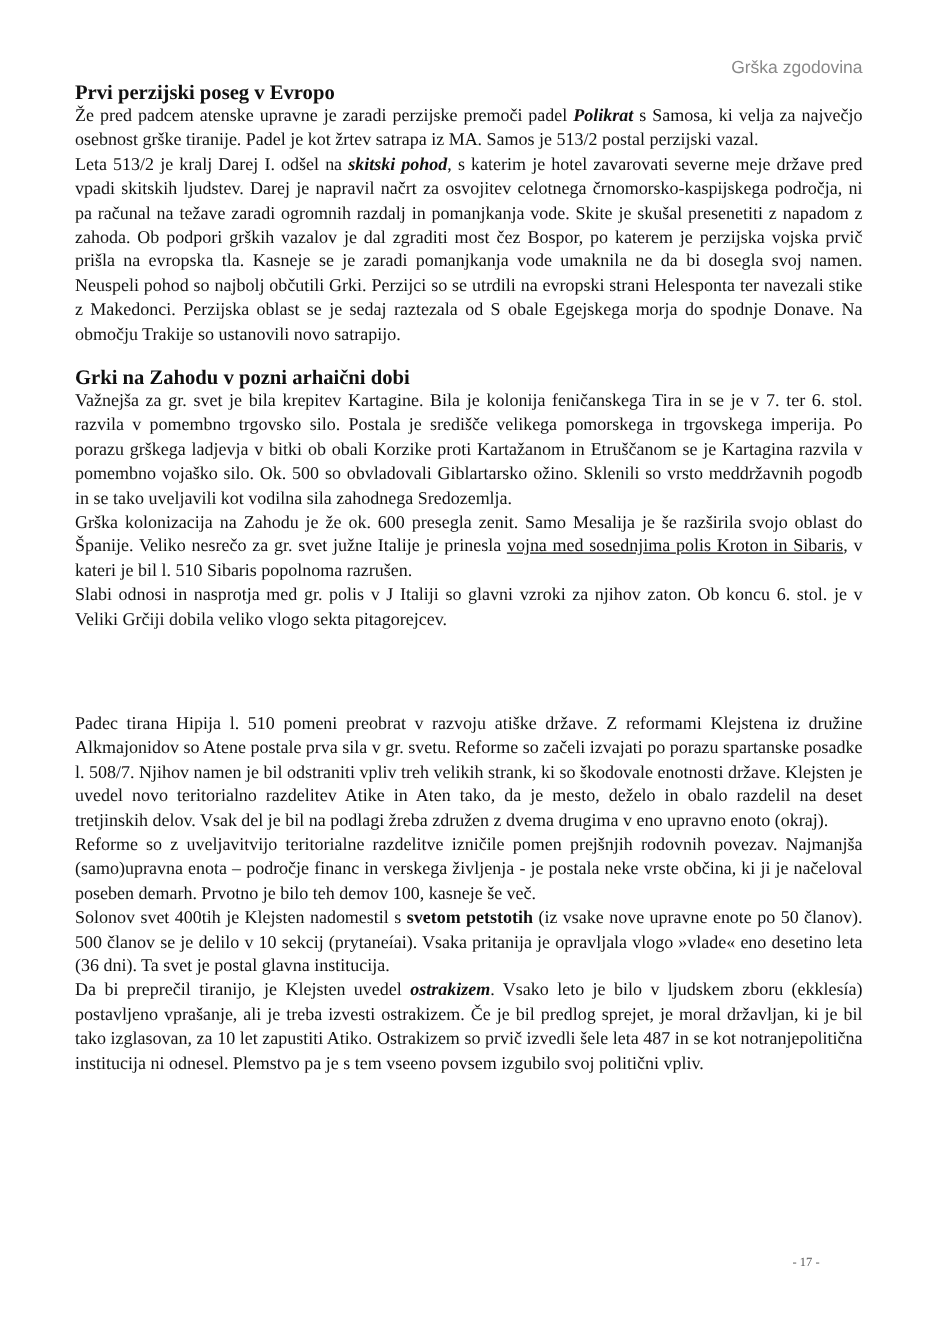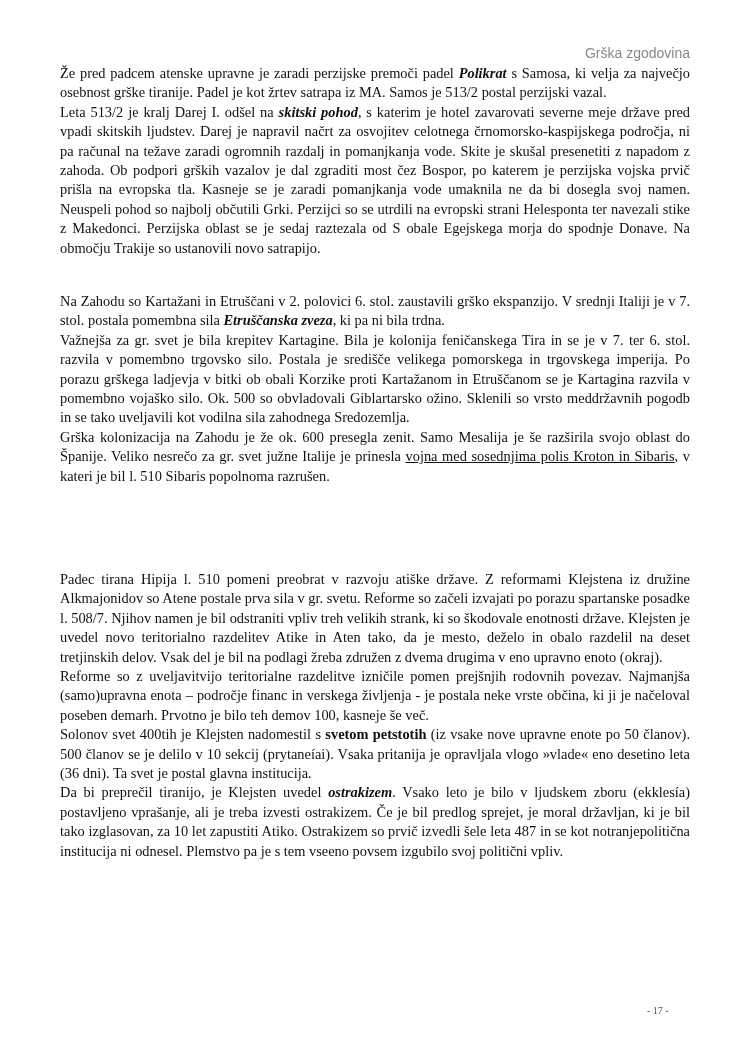--- a/index.html
+++ b/index.html
@@ -23,41 +23,43 @@
     font-size: 16.5px; font-weight: bold; margin: 0; line-height: 20px;
   }
   p {
     margin: 0; font-size: 14.4px; line-height: 19.4px;
     text-align: justify;
   }
   em { font-style: italic; font-weight: bold; }
   u { text-decoration: underline; }
   strong { font-weight: bold; }
   .page-number {
-    position: absolute; left: 647px; top: 1005px;
+    position: absolute; left: 634px; top: 1005px;
     font-family: "Liberation Serif", serif; font-size: 10px; color: #555; text-align: right;
   }
 </style>
 </head>
 <body>
 
 <div class="running-header">Grška zgodovina</div>
 
 <div class="page">
   <div class="section s1">
+    <h2>Prvi perzijski poseg v Evropo</h2>
     <div class="paras">
         <p><span>Že pred padcem atenske upravne je zaradi perzijske premoči padel </span><em>Polikrat</em><span> s Samosa, ki velja za največjo osebnost grške tiranije. Padel je kot žrtev satrapa iz MA. Samos je 513/2 postal perzijski vazal.</span></p>
         <p><span>Leta 513/2 je kralj Darej I. odšel na </span><em>skitski pohod</em><span>, s katerim je hotel zavarovati severne meje države pred vpadi skitskih ljudstev. Darej je napravil načrt za osvojitev celotnega črnomorsko-kaspijskega področja, ni pa računal na težave zaradi ogromnih razdalj in pomanjkanja vode. Skite je skušal presenetiti z napadom z zahoda. Ob podpori grških vazalov je dal zgraditi most čez Bospor, po katerem je perzijska vojska prvič prišla na evropska tla. Kasneje se je zaradi pomanjkanja vode umaknila ne da bi dosegla svoj namen. Neuspeli pohod so najbolj občutili Grki. Perzijci so se utrdili na evropski strani Helesponta ter navezali stike z Makedonci. Perzijska oblast se je sedaj raztezala od S obale Egejskega morja do spodnje Donave. Na območju Trakije so ustanovili novo satrapijo.</span></p>
       </div>
   </div>
   <div class="section s2">
+    <h2>Grki na Zahodu v pozni arhaični dobi</h2>
     <div class="paras">
-        <p><span>Na Zahodu so Kartažani in Etruščani v 2. polovici 6. stol. zaustavili grško ekspanzijo. V srednji Italiji je v 7. stol. postala pomembna sila </span><em>Etruščanska zveza</em><span>, ki pa ni bila trdna.</span></p>
         <p><span>Važnejša za gr. svet je bila krepitev Kartagine. Bila je kolonija feničanskega Tira in se je v 7. ter 6. stol. razvila v pomembno trgovsko silo. Postala je središče velikega pomorskega in trgovskega imperija. Po porazu grškega ladjevja v bitki ob obali Korzike proti Kartažanom in Etruščanom se je Kartagina razvila v pomembno vojaško silo. Ok. 500 so obvladovali Giblartarsko ožino. Sklenili so vrsto meddržavnih pogodb in se tako uveljavili kot vodilna sila zahodnega Sredozemlja.</span></p>
         <p><span>Grška kolonizacija na Zahodu je že ok. 600 presegla zenit. Samo Mesalija je še razširila svojo oblast do Španije. Veliko nesrečo za gr. svet južne Italije je prinesla </span><u>vojna med sosednjima polis Kroton in Sibaris</u><span>, v kateri je bil l. 510 Sibaris popolnoma razrušen.</span></p>
+        <p><span>Slabi odnosi in nasprotja med gr. polis v J Italiji so glavni vzroki za njihov zaton. Ob koncu 6. stol. je v Veliki Grčiji dobila veliko vlogo sekta pitagorejcev.</span></p>
       </div>
   </div>
   <div class="section s3">
     <div class="paras">
         <p><span>Padec tirana Hipija l. 510 pomeni preobrat v razvoju atiške države. Z reformami Klejstena iz družine Alkmajonidov so Atene postale prva sila v gr. svetu. Reforme so začeli izvajati po porazu spartanske posadke l. 508/7. Njihov namen je bil odstraniti vpliv treh velikih strank, ki so škodovale enotnosti države. Klejsten je uvedel novo teritorialno razdelitev Atike in Aten tako, da je mesto, deželo in obalo razdelil na deset tretjinskih delov. Vsak del je bil na podlagi žreba združen z dvema drugima v eno upravno enoto (okraj).</span></p>
         <p><span>Reforme so z uveljavitvijo teritorialne razdelitve izničile pomen prejšnjih rodovnih povezav. Najmanjša (samo)upravna enota – področje financ in verskega življenja - je postala neke vrste občina, ki ji je načeloval poseben demarh. Prvotno je bilo teh demov 100, kasneje še več.</span></p>
         <p><span>Solonov svet 400tih je Klejsten nadomestil s </span><strong>svetom petstotih</strong><span> (iz vsake nove upravne enote po 50 članov). 500 članov se je delilo v 10 sekcij (prytaneíai). Vsaka pritanija je opravljala vlogo »vlade« eno desetino leta (36 dni). Ta svet je postal glavna institucija.</span></p>
         <p><span>Da bi preprečil tiranijo, je Klejsten uvedel </span><em>ostrakizem</em><span>. Vsako leto je bilo v ljudskem zboru (ekklesía) postavljeno vprašanje, ali je treba izvesti ostrakizem. Če je bil predlog sprejet, je moral državljan, ki je bil tako izglasovan, za 10 let zapustiti Atiko. Ostrakizem so prvič izvedli šele leta 487 in se kot notranjepolitična institucija ni odnesel. Plemstvo pa je s tem vseeno povsem izgubilo svoj politični vpliv.</span></p>
       </div>
   </div>

